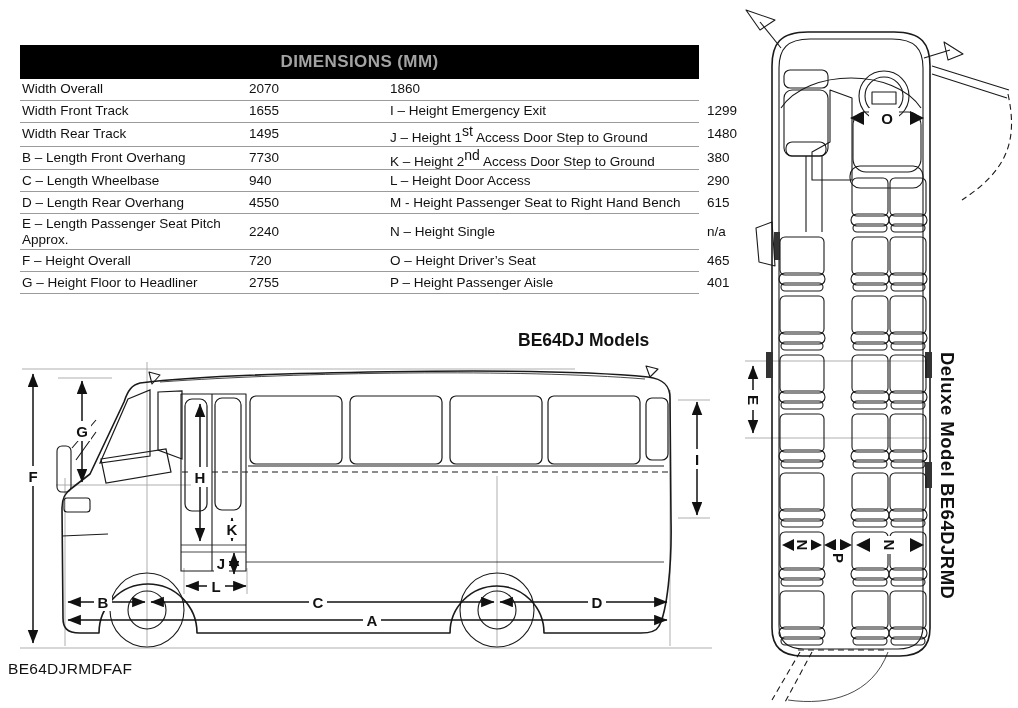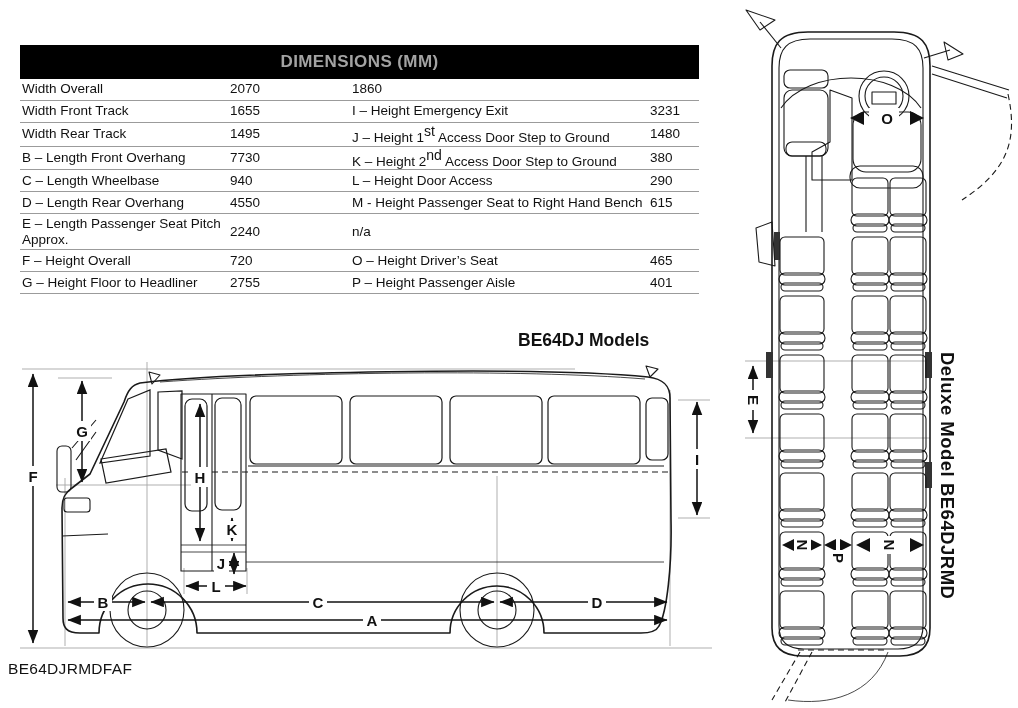--- a/index.html
+++ b/index.html
@@ -5,21 +5,21 @@
   html,body{margin:0;padding:0;background:#fff;}
   .page{position:relative;width:1018px;height:708px;background:#fff;overflow:hidden;
         font-family:"Liberation Sans",sans-serif;color:#111;}
   svg{position:absolute;left:0;top:0;}
 
   
   .dim-table{position:absolute;left:20px;top:45px;width:679px;}
   .dim-header{height:34px;background:#000;color:#a3a3a3;display:flex;align-items:center;
               justify-content:center;font-size:17px;font-weight:bold;letter-spacing:.4px;}
   .trow{display:grid;grid-template-columns:210px 122px 298px 49px;align-items:center;
-        border-bottom:1px solid #9b9b9b;font-size:13.5px;min-height:21px;line-height:1.2;}
+        border-bottom:1px solid #9b9b9b;font-size:13.5px;min-height:21px;line-height:1.2;gap:19px;}
   .trow.tall{min-height:35px;}
   .trow .c1{padding-left:2px;}
   .sup{font-size:14px;vertical-align:super;}
 
   
   .cap-side{position:absolute;left:518px;top:330px;font-size:17.5px;font-weight:bold;}
   .cap-top{position:absolute;left:936px;top:352px;height:300px;font-size:18.5px;font-weight:bold;
            writing-mode:vertical-rl;letter-spacing:.5px;white-space:nowrap;}
   .footer-code{position:absolute;left:8px;top:660px;font-size:15.5px;letter-spacing:.3px;}
 
@@ -48,21 +48,21 @@
 
     <div class="trow">
       <span class="c1">Width Overall</span>
       <span class="c2">2070</span>
       <span class="c4">1860</span>
     </div>
     <div class="trow">
       <span class="c1">Width Front Track</span>
       <span class="c2">1655</span>
       <span class="c3">I – Height Emergency Exit</span>
-      <span class="c4">3231</span>
+      <span class="c4">1299</span>
     </div>
     <div class="trow">
       <span class="c1">Width Rear Track</span>
       <span class="c2">1495</span>
       <span class="c3"><span>J – Height 1</span><span class="sup">st</span><span> Access Door Step to Ground</span></span>
       <span class="c4">1480</span>
     </div>
     <div class="trow">
       <span class="c1">B – Length Front Overhang</span>
       <span class="c2">7730</span>
@@ -77,20 +77,21 @@
     </div>
     <div class="trow">
       <span class="c1">D – Length Rear Overhang</span>
       <span class="c2">4550</span>
       <span class="c3">M - Height Passenger Seat to Right Hand Bench</span>
       <span class="c4">615</span>
     </div>
     <div class="trow tall">
       <span class="c1">E – Length Passenger Seat Pitch Approx.</span>
       <span class="c2">2240</span>
+      <span class="c3">N – Height Single</span>
       <span class="c4">n/a</span>
     </div>
     <div class="trow">
       <span class="c1">F – Height Overall</span>
       <span class="c2">720</span>
       <span class="c3">O – Height Driver’s Seat</span>
       <span class="c4">465</span>
     </div>
     <div class="trow">
       <span class="c1">G – Height Floor to Headliner</span>

